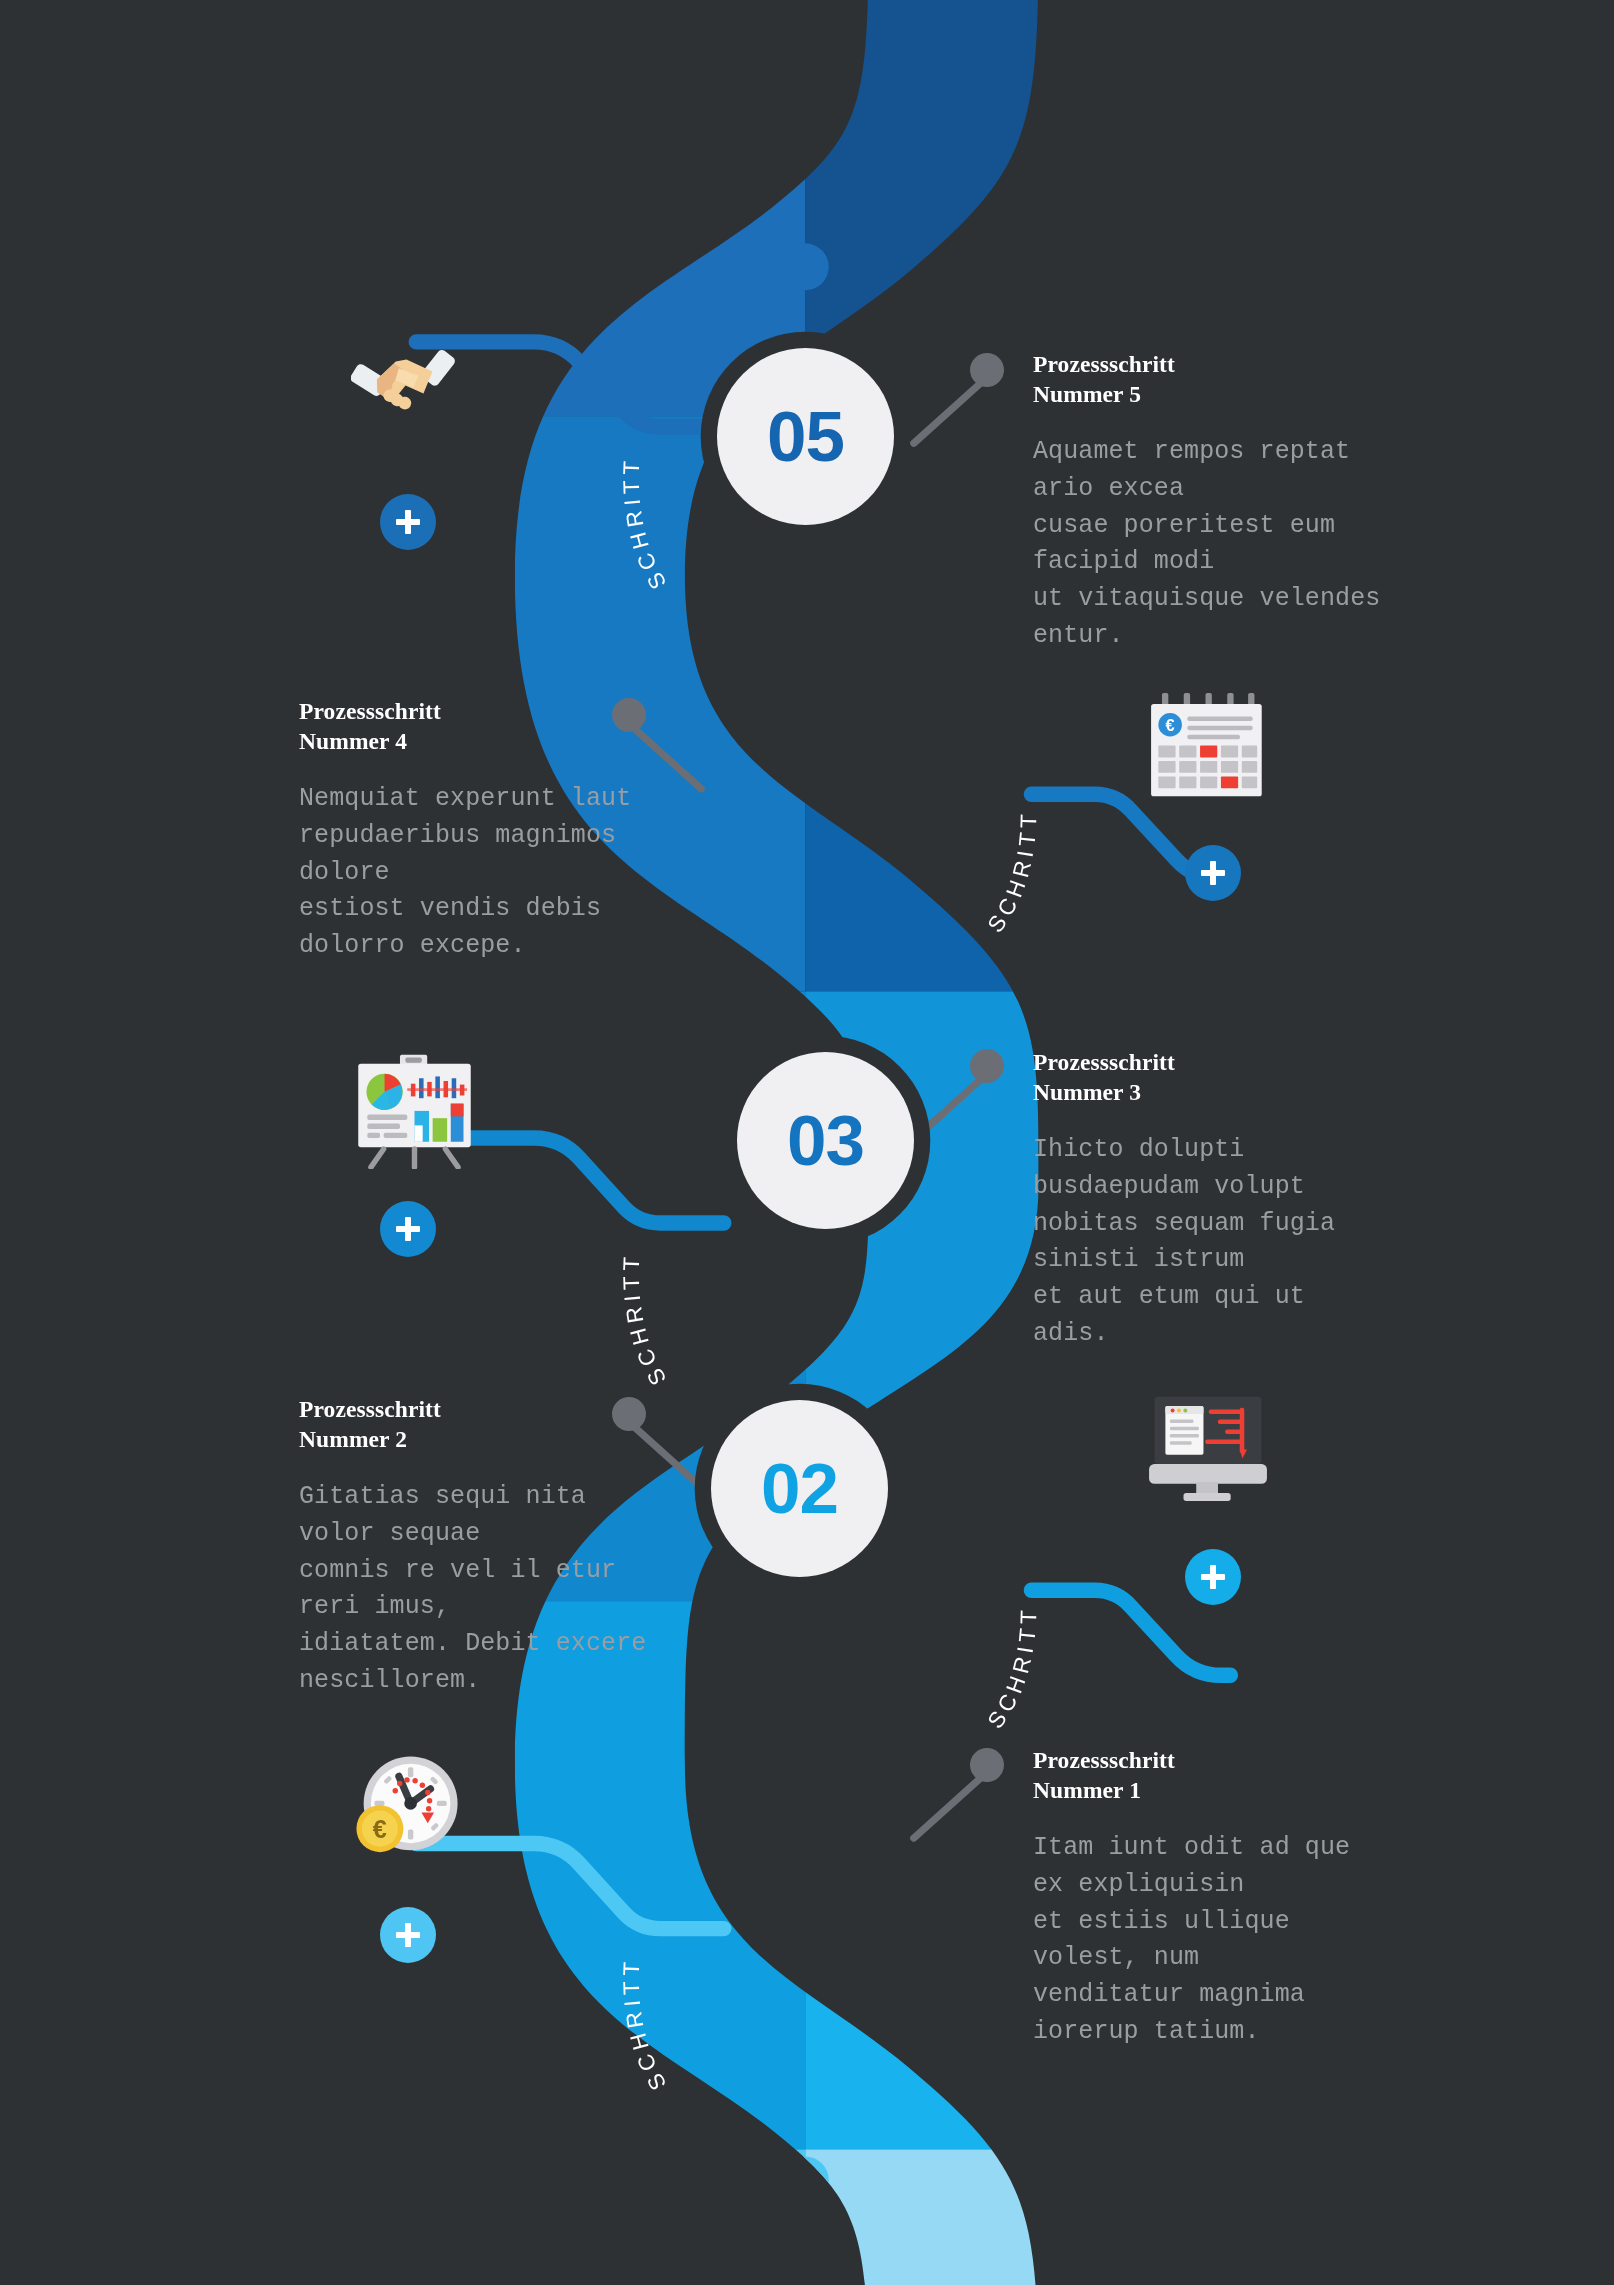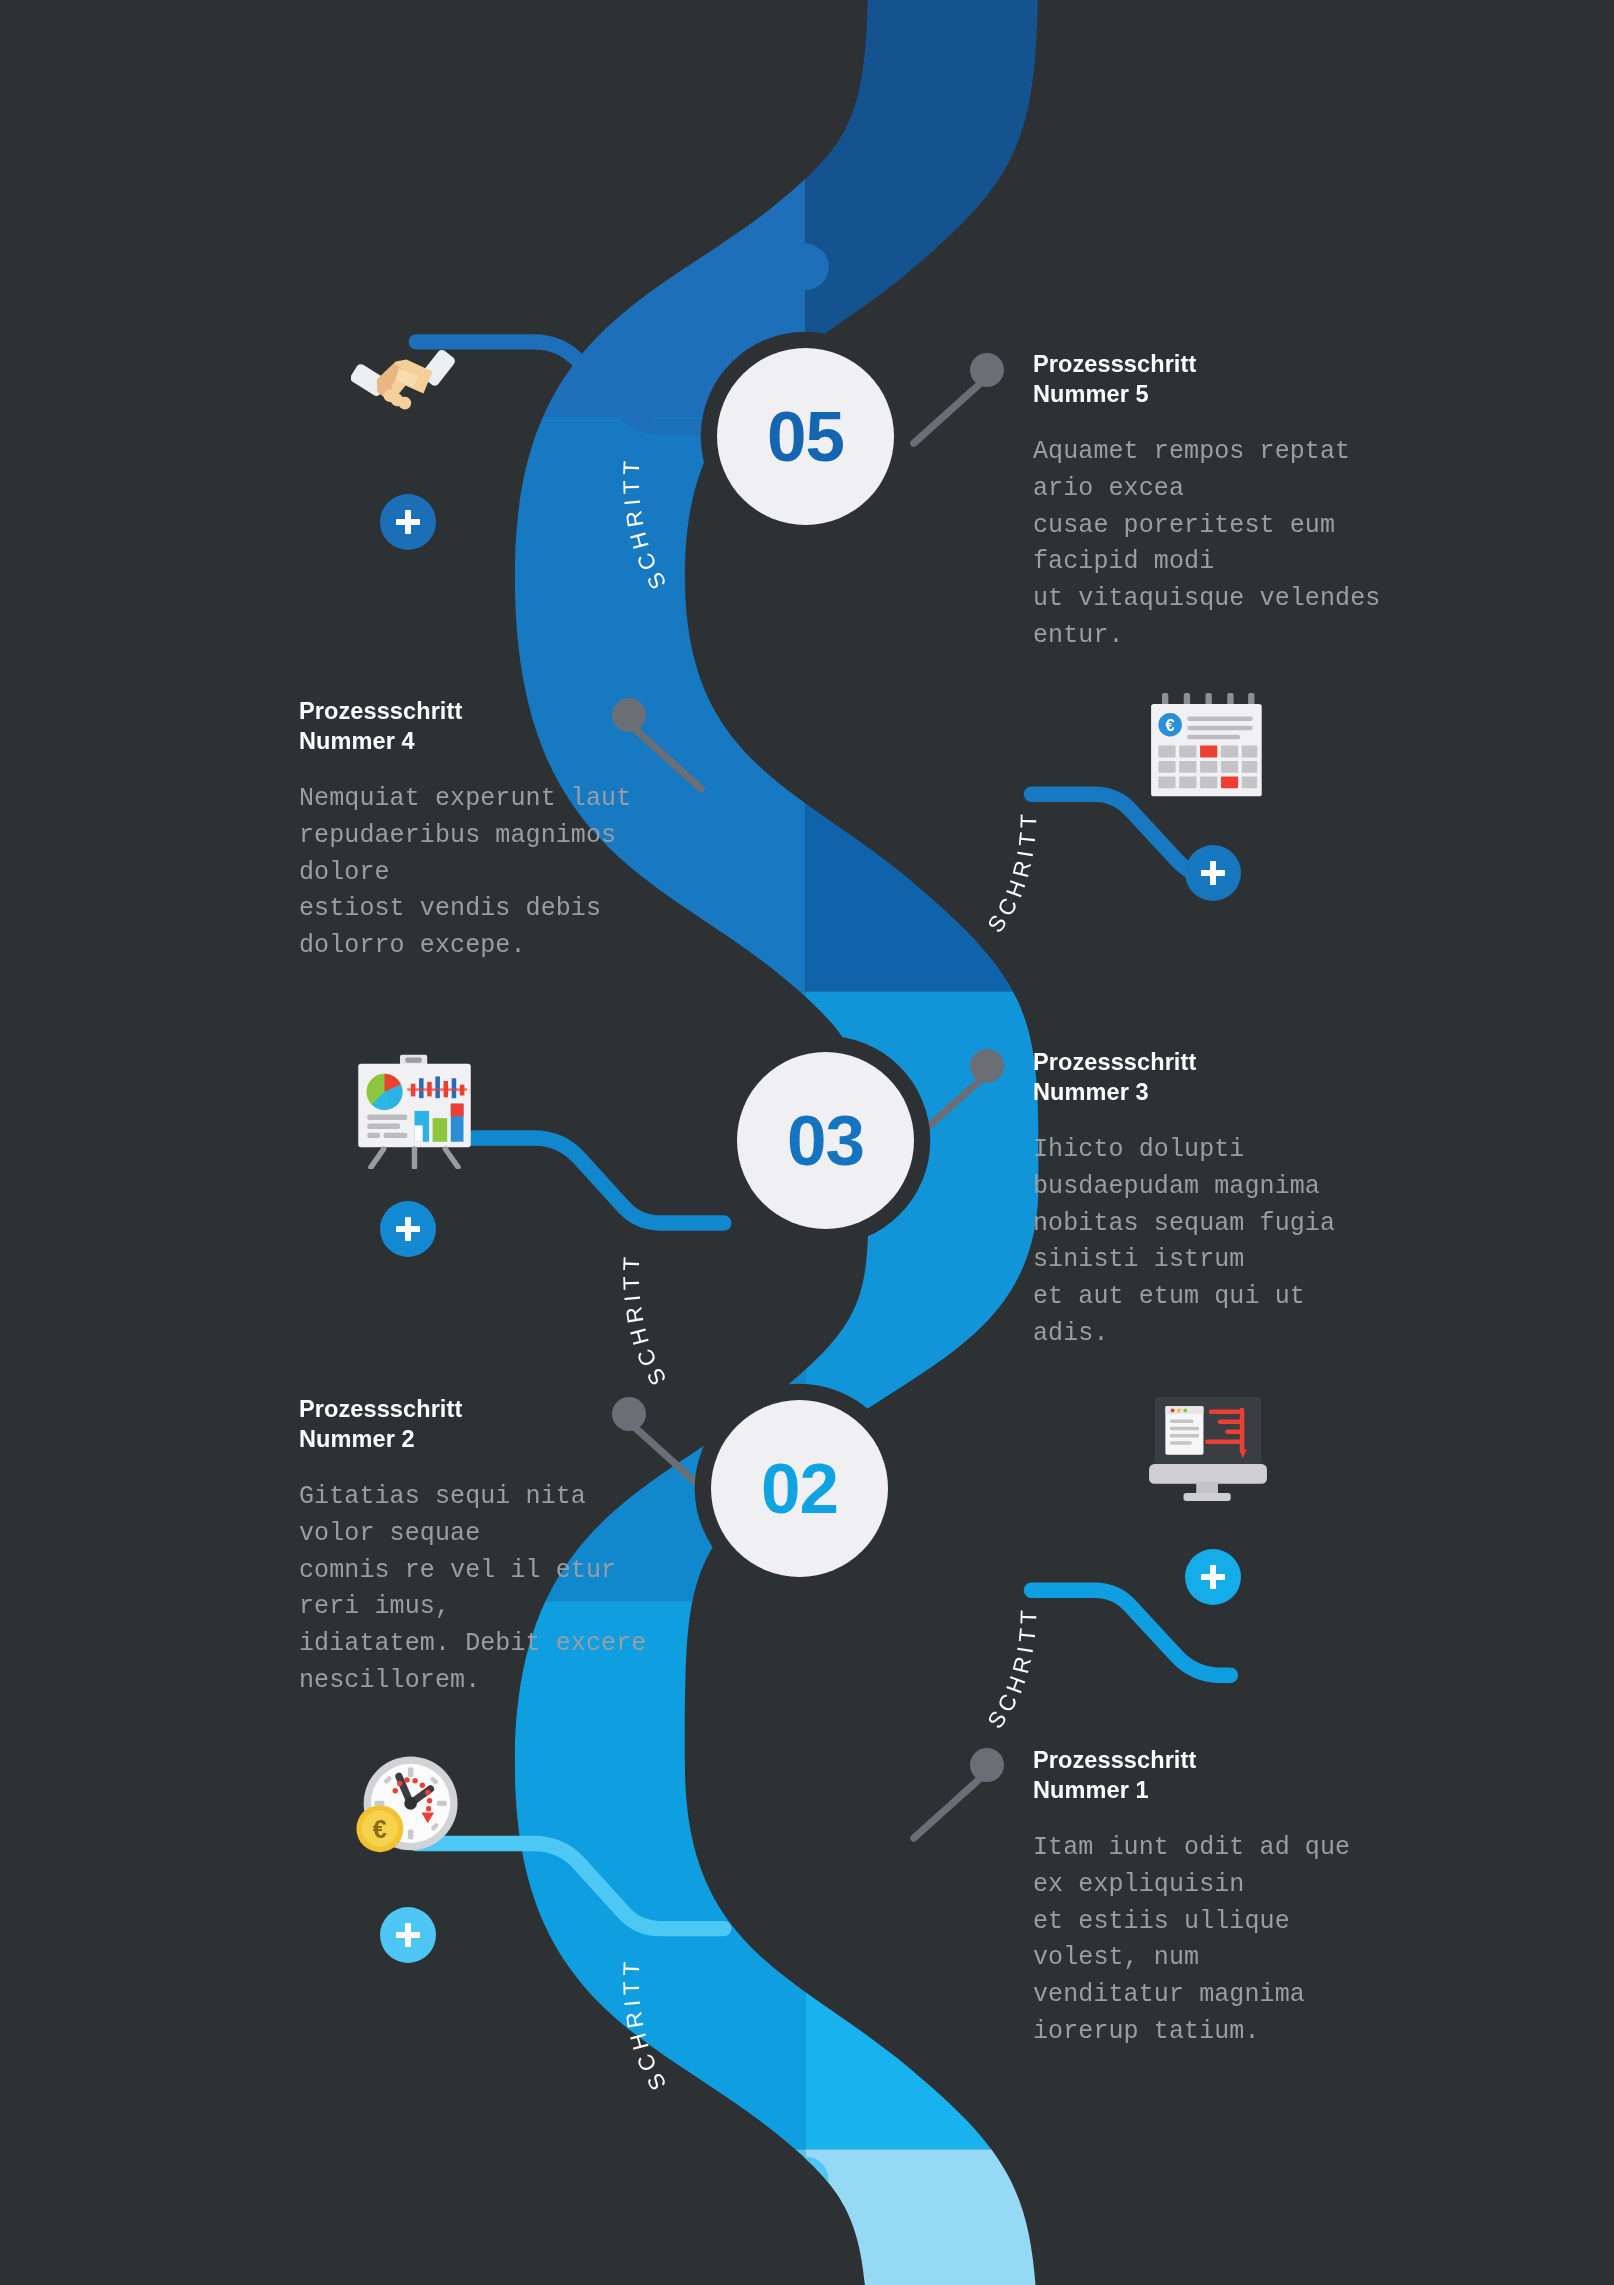--- a/index.html
+++ b/index.html
@@ -37,20 +37,21 @@
 
   
   .tblock{position:absolute;z-index:45;width:362px;}
   .tblock h3{
     margin:0;
     font-size:23.5px;
     font-weight:bold;
     color:#ffffff;
     line-height:1.26;
     letter-spacing:0.1px;
+    font-family:Liberation Serif, serif;
   }
   .tblock p{
     margin:25px 0 0 0;
     font-size:25px;
     color:#9a9ea3;
     line-height:1.47;
     letter-spacing:0.1px;
     font-family:Liberation Mono, monospace;
   }
   .tblock.right{text-align:left;}
@@ -251,21 +252,21 @@
       <span>estiost vendis debis dolorro excepe.</span>
     </p>
   </div>
 
   <div class="tblock right" style="left:1033px;top:1048px;">
     <h3>
       <span>Prozessschritt</span><br>
       <span>Nummer 3</span>
     </h3>
     <p>
-      <span>Ihicto dolupti busdaepudam magnima</span><br>
+      <span>Ihicto dolupti busdaepudam volupt</span><br>
       <span>nobitas sequam fugia sinisti istrum</span><br>
       <span>et aut etum qui ut adis.</span>
     </p>
   </div>
 
   <div class="tblock left" style="left:299px;top:1395px;">
     <h3>
       <span>Prozessschritt</span><br>
       <span>Nummer 2</span>
     </h3>

